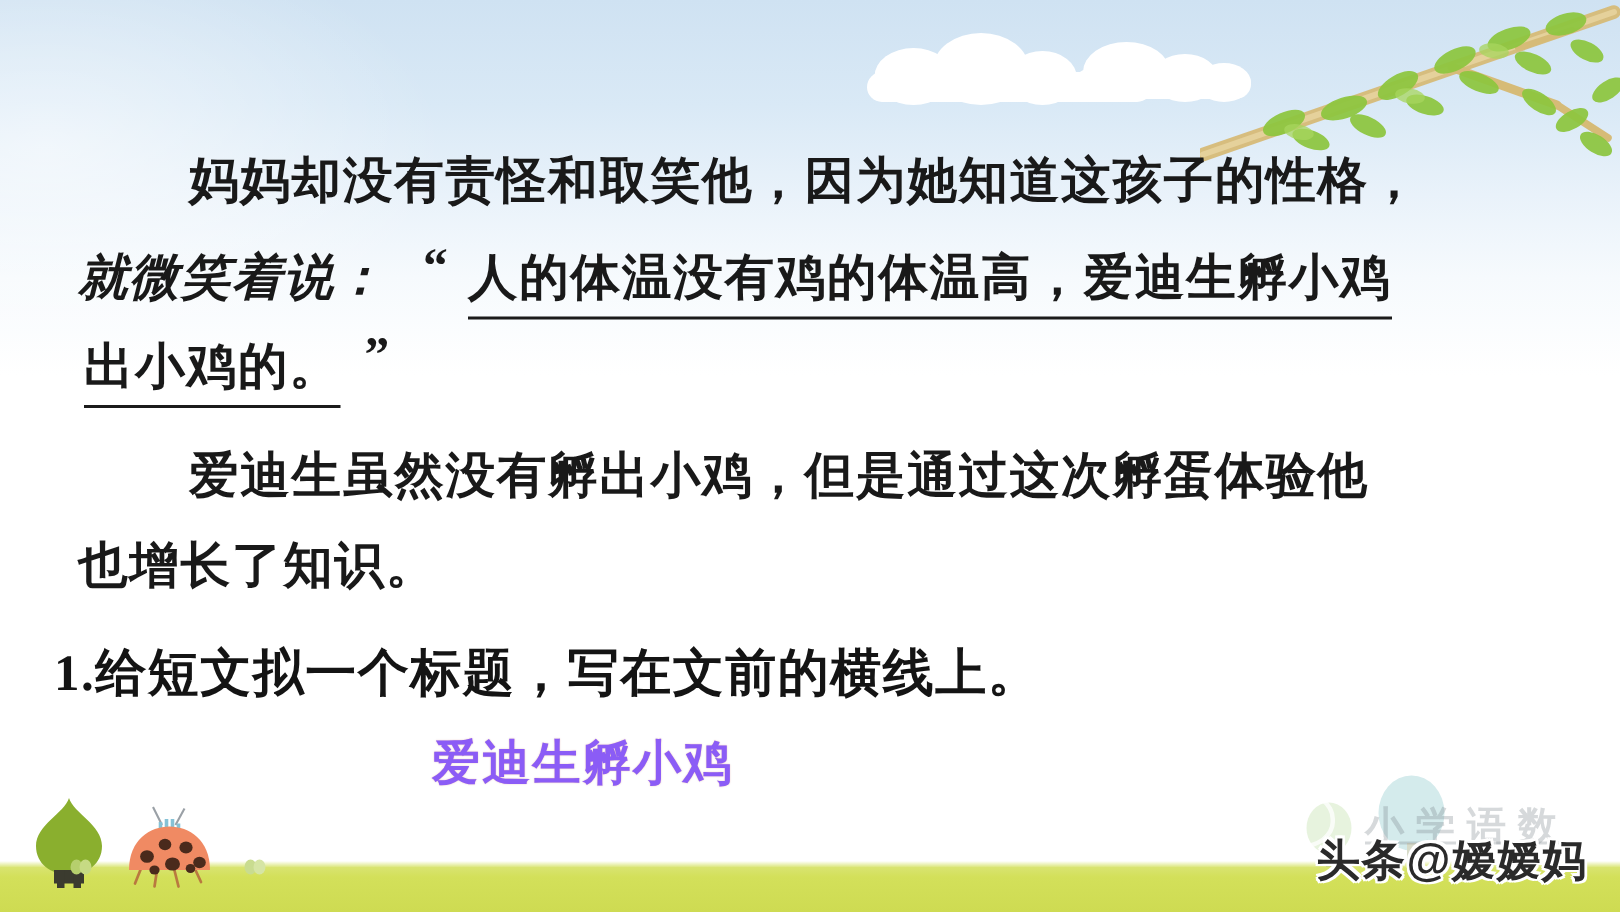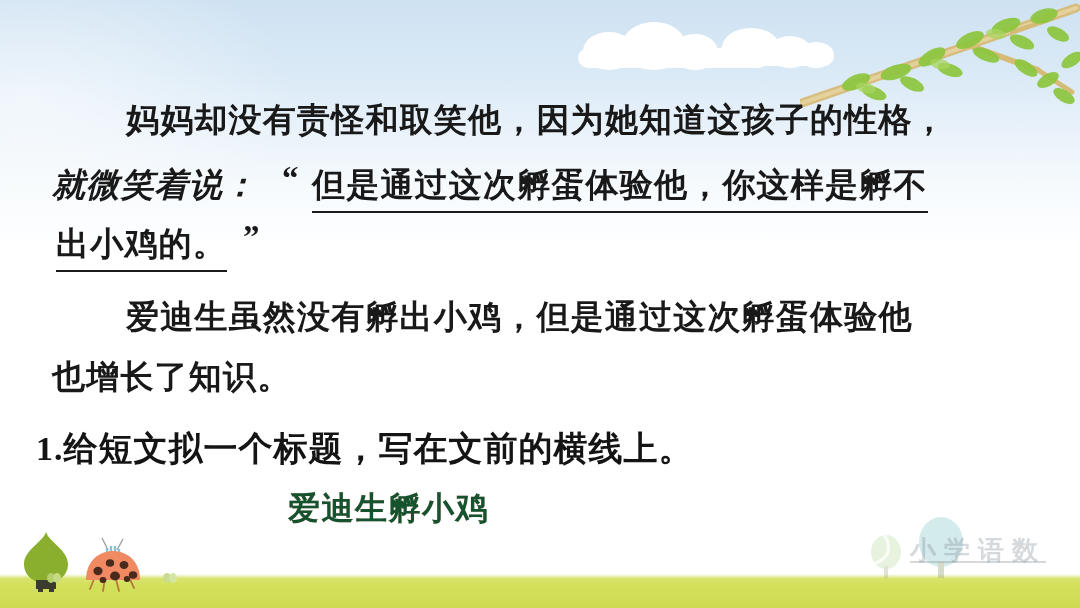--- a/index.html
+++ b/index.html
@@ -122,21 +122,21 @@
     font-family: "Liberation Serif", "DejaVu Serif", serif;
     font-weight: 700;
   }
   .answer {
     position: absolute;
     left: 288px;
     top: 487px;
     font-size: 32px;
     font-weight: 700;
     letter-spacing: 1.5px;
-    color: #14532d;
+    color: #8b5cf6;
     white-space: nowrap;
     text-shadow: 0 0 1px rgba(171,31,32,0.35);
   }
 
   
   .wm {
     position: absolute;
     right: 14px;
     bottom: 6px;
     width: 230px;
@@ -243,21 +243,21 @@
       </g>
     </svg>
   </div>
 
   <div class="body-text">
 
     <div class="line p-line" style="left:126px; top:98px;">妈妈却没有责怪和取笑他，因为她知道这孩子的性格，</div>
 
     <div class="line p-line" style="left:52px; top:163px;font-style:italic;">就微笑着说：</div>
     <div class="line p-line" style="left:282px; top:160px;">“</div>
-    <div class="line p-line ul" style="left:312px; top:163px;">但是通过这次孵蛋体验他，你这样是孵不</div>
+    <div class="line p-line ul" style="left:312px; top:163px;">人的体温没有鸡的体温高，爱迪生孵小鸡</div>
 
     <div class="line p-line ul" style="left:56px; top:222px;">出小鸡的。</div>
     <div class="line p-line" style="left:243px; top:219px;">”</div>
 
     <div class="line p-line" style="left:126px; top:295px;">爱迪生虽然没有孵出小鸡，但是通过这次孵蛋体验他</div>
     <div class="line p-line" style="left:52px; top:355px;">也增长了知识。</div>
   </div>
 
   <div class="question">
     <span class="qnum">1.</span><span>给短文拟一个标题，写在文前的横线上。</span>
@@ -333,15 +333,18 @@
   <div style="position:absolute; right:176px; bottom:30px; width:36px; height:44px; opacity:0.35;">
     <svg width="36" height="44" viewBox="0 0 36 44" xmlns="http://www.w3.org/2000/svg">
       <ellipse cx="18" cy="18" rx="15" ry="17" fill="#9fcf7a" opacity="0.7"></ellipse>
       <rect x="16" y="32" width="4" height="12" fill="#a8b08a"></rect>
     </svg>
   </div>
 
   <div class="wm">
     <div class="wm-faint">小学语数</div>
     <div class="wm-logo-circle"></div>
+    <div class="wm-main">
+      <span>头条</span><span class="wm-at">@</span><span>嫒嫒妈</span>
+    </div>
   </div>
 
 </div>
 
 </body></html>

